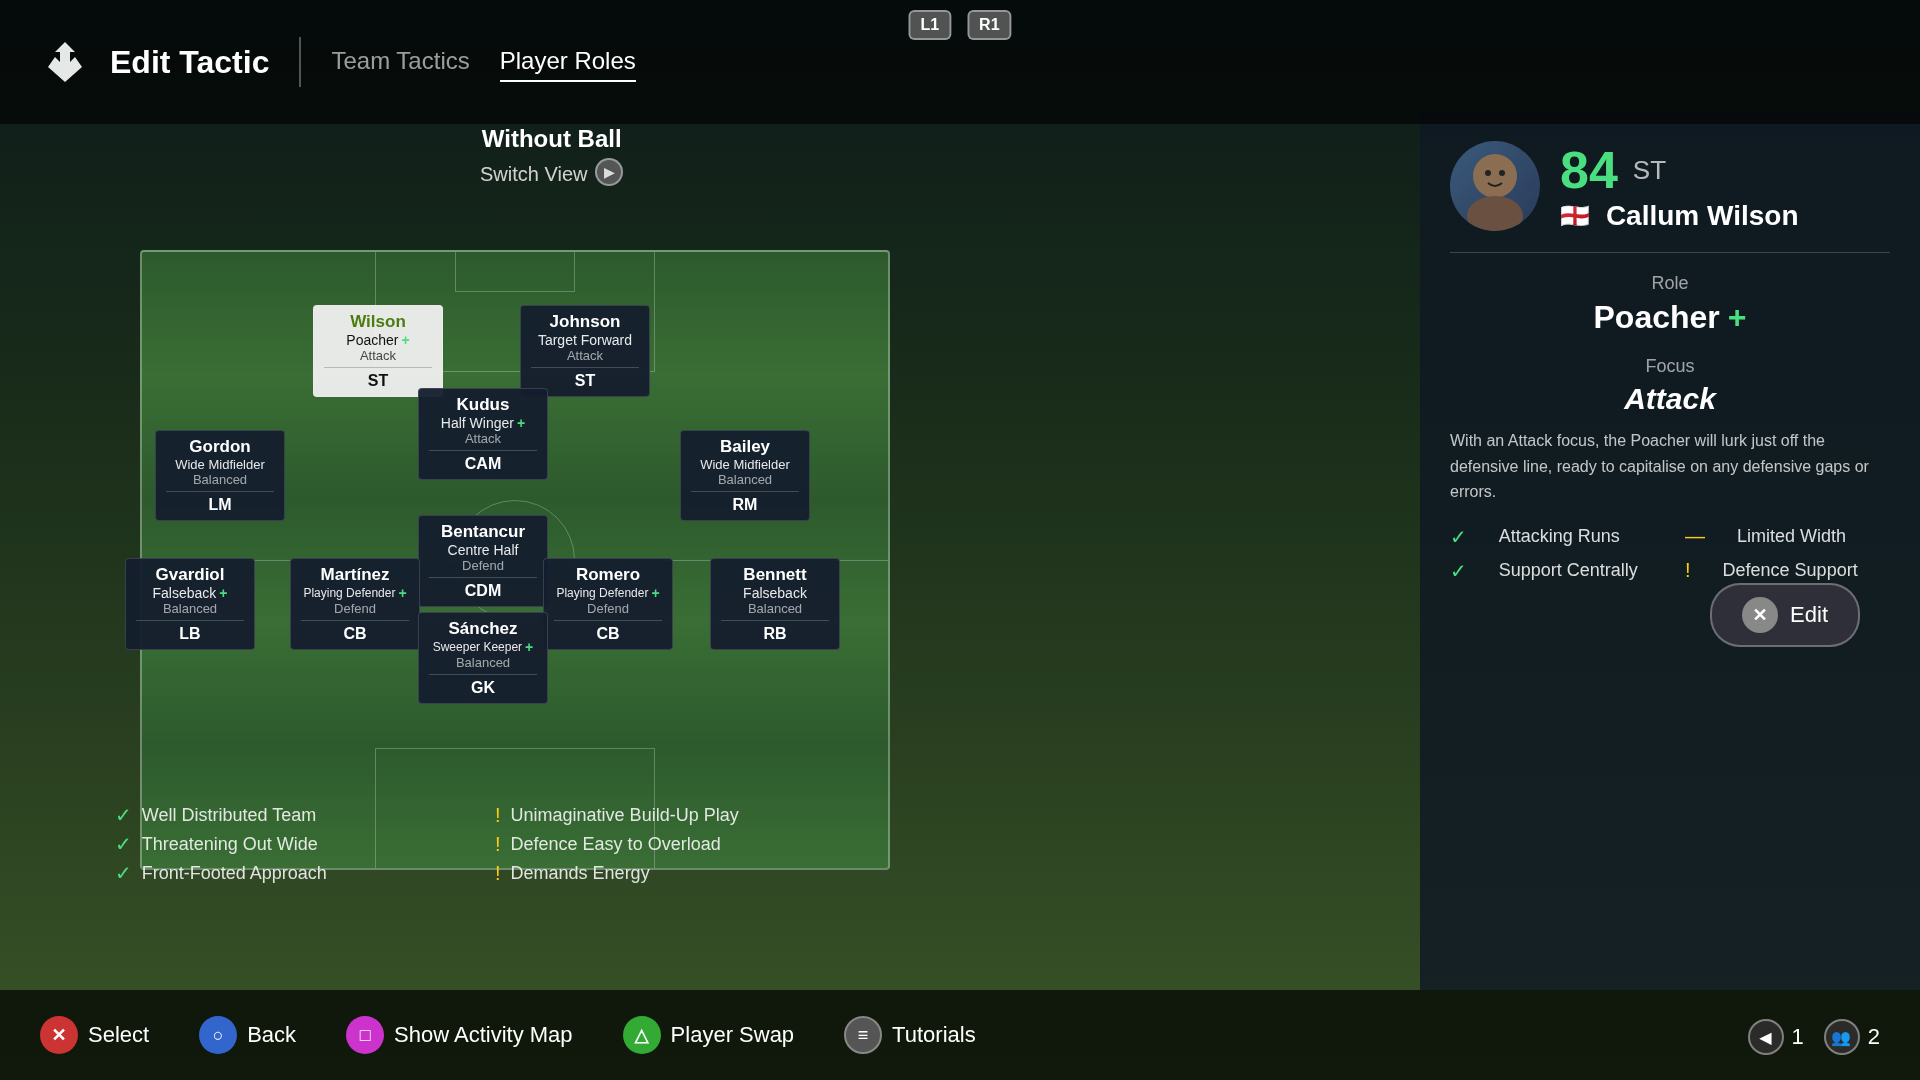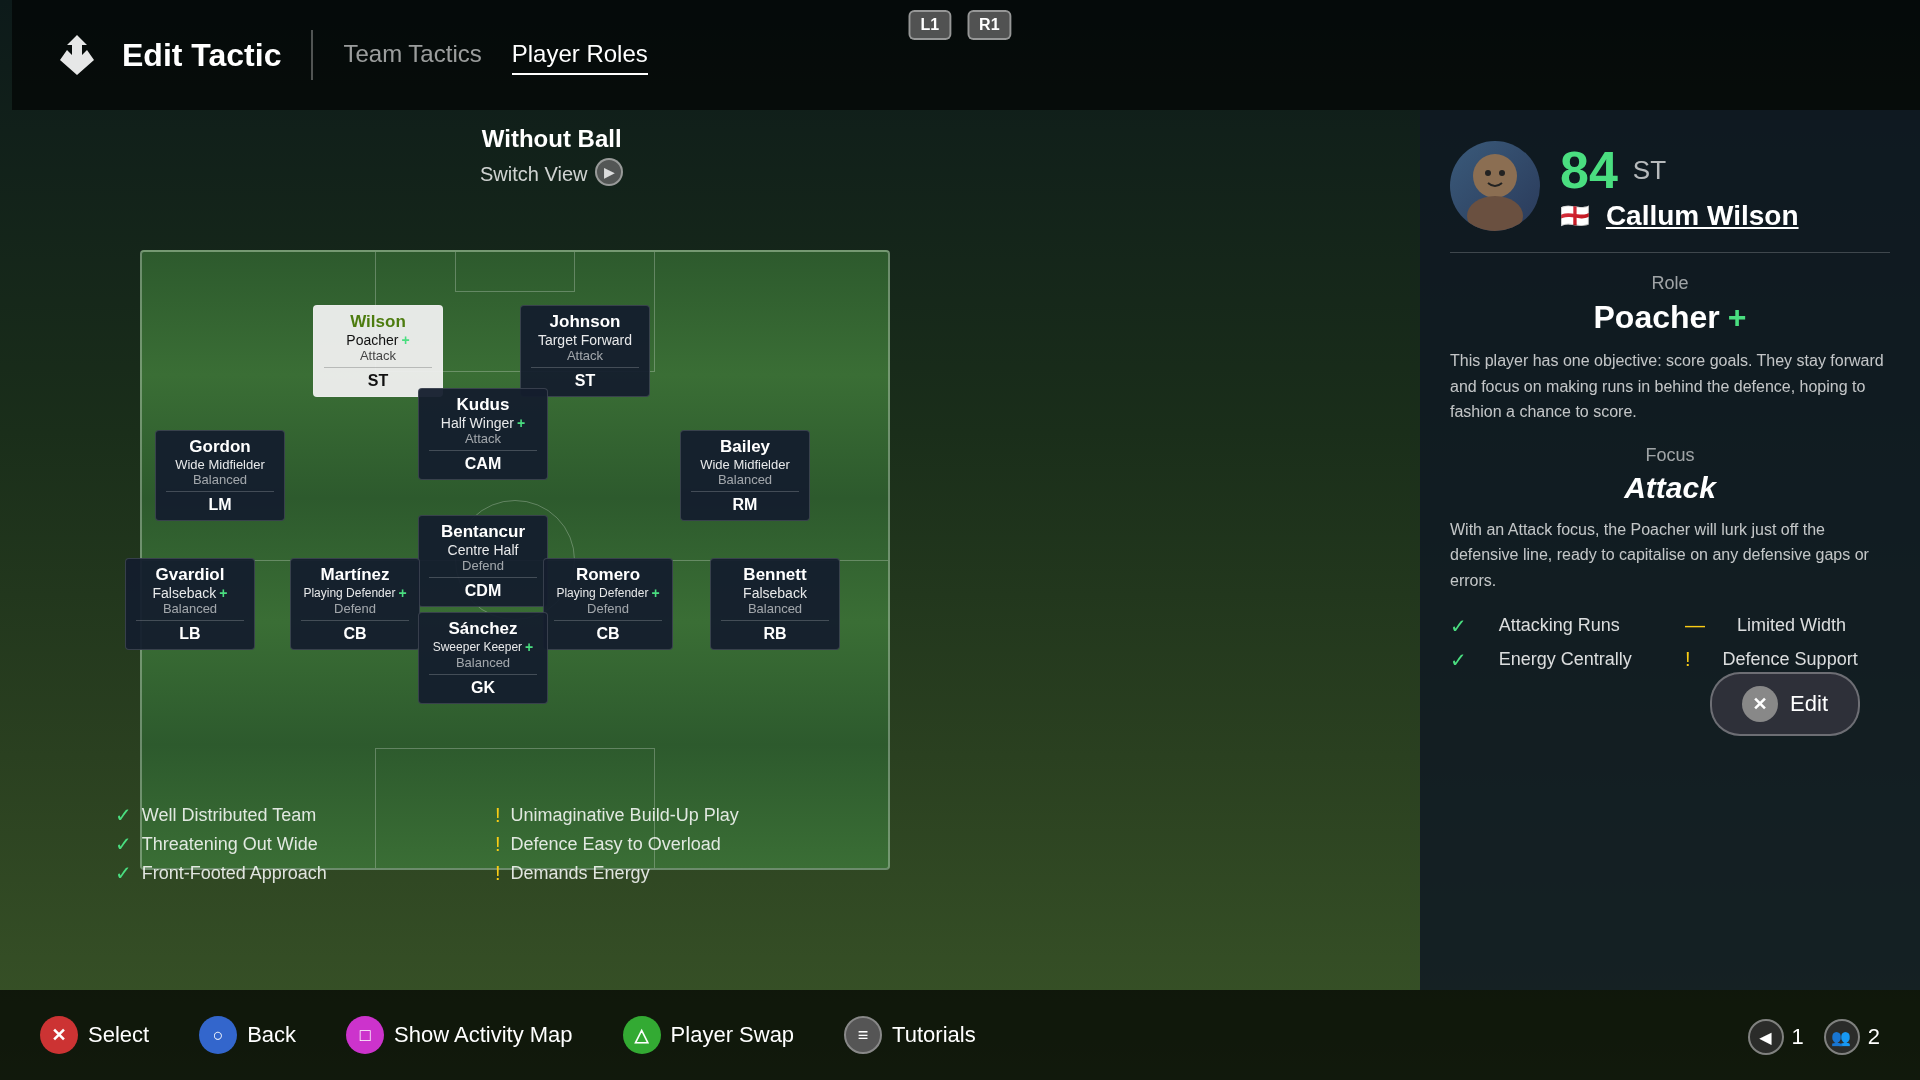--- a/index.html
+++ b/index.html
@@ -74,22 +74,22 @@
       left: 50%; top: 0;
       width: 120px; height: 40px;
       border: 1px solid rgba(255,255,255,0.25);
       border-top: none;
       transform: translateX(-50%);
     }
 
     
     .header {
       position: absolute;
-      top: 0; left: 12px; right: 0;
-      height: 110px;
+      top: 0; left: 0; right: 0;
+      height: 124px;
       background: rgba(0,0,0,0.6);
       z-index: 10;
       display: flex;
       align-items: center;
       padding: 0 40px;
     }
 
     .logo {
       width: 50px; height: 50px;
       margin-right: 20px;
@@ -296,21 +296,20 @@
 
     .player-flag {
       font-size: 24px;
       margin-right: 8px;
     }
 
     .player-full-name {
       font-size: 28px;
       font-weight: bold;
       color: white;
-      text-decoration: underline;
     }
 
     
     .role-section {
       margin-top: 20px;
       text-align: center;
     }
 
     .section-label {
       font-size: 18px;
@@ -717,41 +716,40 @@
         </div>
       </div>
     </div>
 
     <div class="role-section">
       <div class="section-label">Role</div>
       <div class="role-name">
         <span>Poacher</span>
         <span style="color:#4ade80; font-weight:bold;">+</span>
       </div>
-      <p class="role-desc">This player has one objective: score goals. They stay forward and focus on making runs in behind the defence, hoping to fashion a chance to score.</p>
     </div>
 
     <div class="focus-section">
       <div class="section-label">Focus</div>
       <div class="focus-name">Attack</div>
       <p class="focus-desc">With an Attack focus, the Poacher will lurk just off the defensive line, ready to capitalise on any defensive gaps or errors.</p>
     </div>
 
     <div class="attributes-grid">
       <div class="attr-item">
         <span class="attr-icon-green">✓</span>
         <span class="attr-text">Attacking Runs</span>
       </div>
       <div class="attr-item">
         <span class="attr-icon-yellow">—</span>
         <span class="attr-text">Limited Width</span>
       </div>
       <div class="attr-item">
         <span class="attr-icon-green">✓</span>
-        <span class="attr-text">Energy Centrally</span>
+        <span class="attr-text">Support Centrally</span>
       </div>
       <div class="attr-item">
         <span class="attr-icon-yellow">!</span>
         <span class="attr-text">Defence Support</span>
       </div>
     </div>
 
     <div class="edit-btn" style="position:relative; margin-top:30px; display:inline-flex; align-self:flex-end; float:right;">
       <div class="x-btn">✕</div>
       <span>Edit</span>

